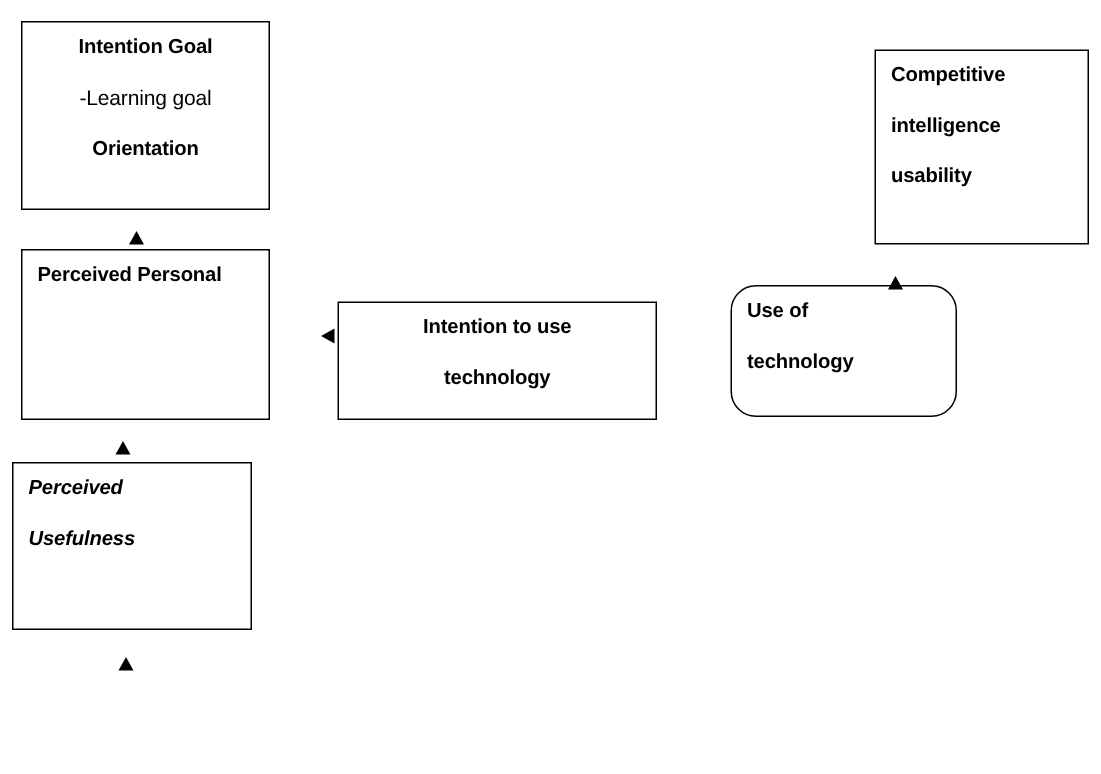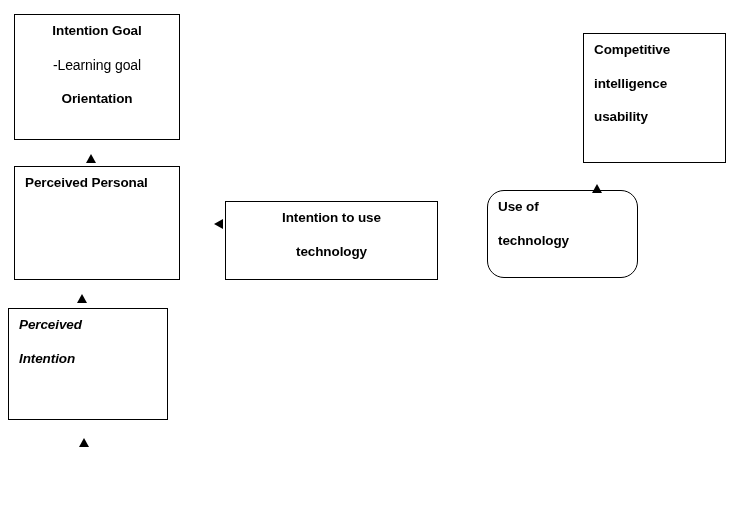--- a/index.html
+++ b/index.html
@@ -77,21 +77,21 @@
       </div>
     </div>
     <div class="node align-left" style="left: 14px; top: 166px; width: 166px; height: 114px;">
       <div class="lines">
         <span class="line">Perceived Personal</span>
       </div>
     </div>
     <div class="node align-left" style="left: 8px; top: 308px; width: 160px; height: 112px; font-style: italic;">
       <div class="lines">
         <span class="line">Perceived</span>
-        <span class="line">Intention</span>
+        <span class="line">Usefulness</span>
       </div>
     </div>
     <div class="node align-center" style="left: 225px; top: 201px; width: 213px; height: 79px;">
       <div class="lines">
         <span class="line">Intention to use</span>
         <span class="line">technology</span>
       </div>
     </div>
     <div class="node align-left" style="left: 487px; top: 190px; width: 151px; height: 88px; border-radius: 17px;">
       <div class="lines">

